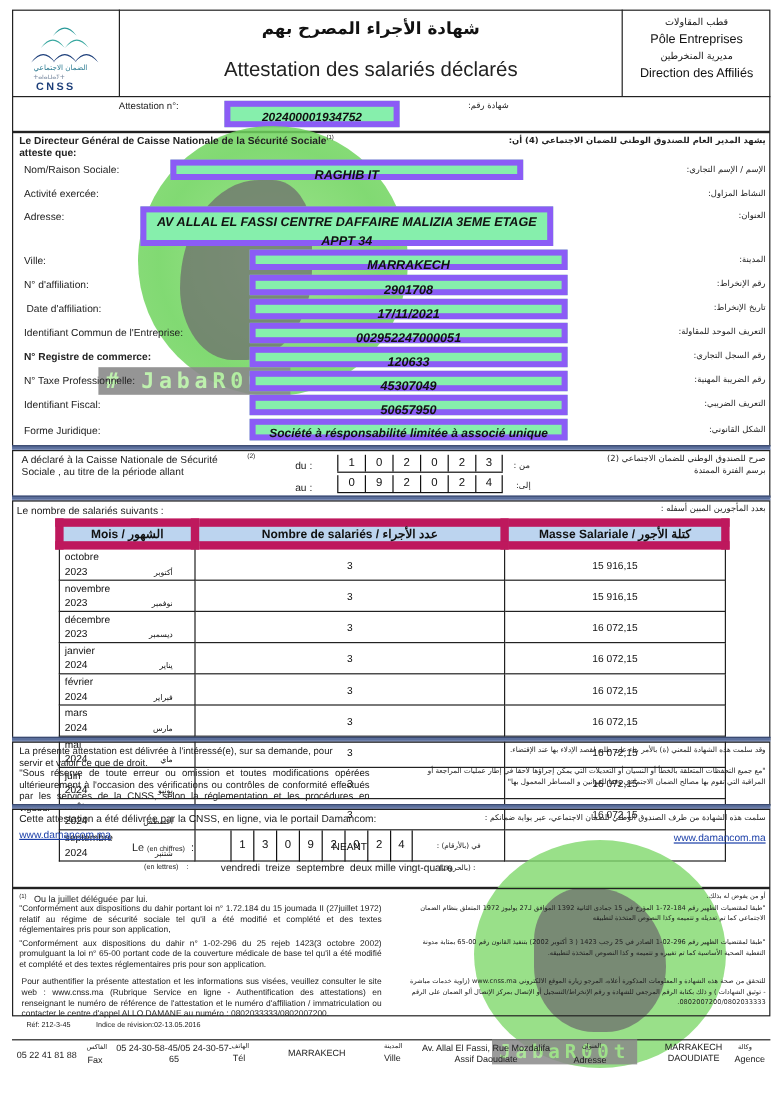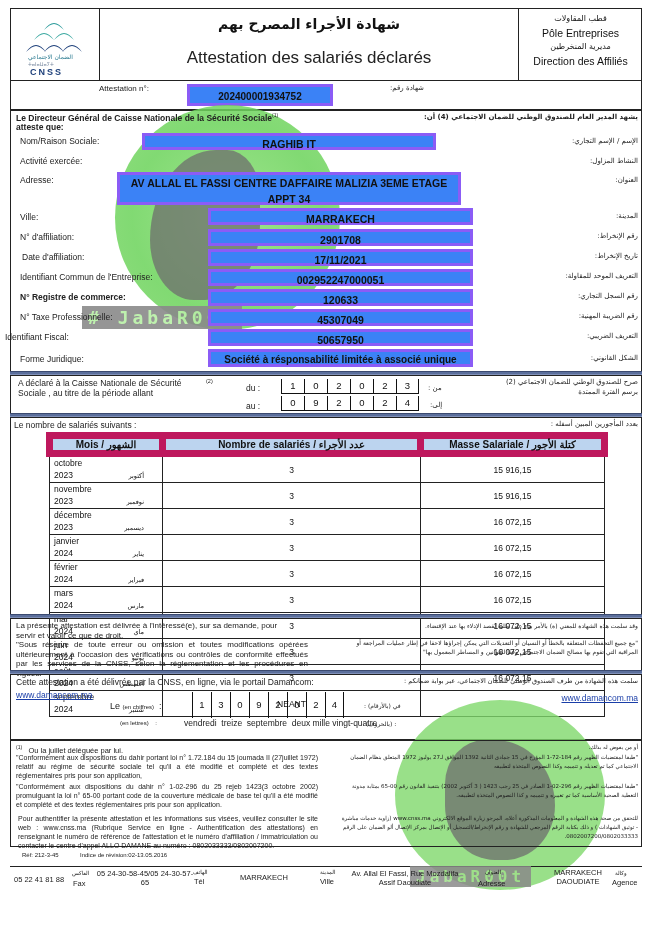--- a/index.html
+++ b/index.html
@@ -1,20 +1,20 @@
 <!DOCTYPE html>
 <html><head>
 <meta charset="utf-8">
 <style>
   * { box-sizing: border-box; margin: 0; padding: 0; }
   body { width: 652px; height: 925px; background: #ffffff; font-family: "Liberation Sans", sans-serif; color: #111; position: relative; overflow: hidden; font-size: 9px; }
   .abs { position: absolute; }
   .frame { position: absolute; border: 1px solid #222; }
   .bar { position: absolute; left: 10px; width: 632px; height: 4px; background: #5b6f9c; border-top: 1px solid #3b4a70; border-bottom: 1px solid #8090b8; }
-  .vbox { position: absolute; border: 3px solid #8b5cf6; background: #3b82f6; font-weight: bold; font-size: 10.5px; text-align: center; line-height: 16px; }
+  .vbox { position: absolute; border: 5px solid #8b5cf6; background: #86efac; font-weight: bold; font-size: 10.5px; text-align: center; line-height: 16px; font-style: italic; }
   .lbl { position: absolute; font-size: 8.5px; color: #222; white-space: nowrap; }
   .ar { position: absolute; font-family: "DejaVu Sans", sans-serif; font-size: 7px; color: #222; direction: rtl; white-space: nowrap; }
   .digits { position: absolute; display: flex; border-bottom: 1px solid #111; }
   .digits span { width: 23px; text-align: center; font-size: 9.5px; border-left: 1px solid #111; line-height: 14px; }
   .digits span:last-child { border-right: 1px solid #111; }
   table.sal { position: absolute; left: 46px; top: 432px; width: 562px; border-collapse: collapse; font-size: 8.5px; }
   table.sal th { background: #bcd4ef; border: 7px solid #be185d; font-size: 10px; height: 17px; font-weight: bold; margin-top: 38px; }
   table.sal td { border-left: 1px solid #222; border-right: 1px solid #222; border-bottom: 1px solid #222; height: 12.9px; line-height: 12px; padding: 0 4px; }
   .m1 { display:inline-block; width: 58px; }
   .m2 { display:inline-block; width: 50px; }
@@ -99,21 +99,21 @@
 <div class="ar" style="right:14px;top:272px;">التعريف الموحد للمقاولة:</div>
 
 <div class="lbl" style="left:20px;top:292px;font-weight:bold;">N° Registre de commerce:</div>
 <div class="vbox" style="left:208px;top:289px;width:265px;height:17px;">120633</div>
 <div class="ar" style="right:14px;top:292px;">رقم السجل التجاري:</div>
 
 <div class="lbl" style="left:20px;top:312px;">N° Taxe Professionnelle:</div>
 <div class="vbox" style="left:208px;top:309px;width:265px;height:17px;">45307049</div>
 <div class="ar" style="right:14px;top:312px;">رقم الضريبة المهنية:</div>
 
-<div class="lbl" style="left:5px;top:332px;">Identifiant Fiscal:</div>
+<div class="lbl" style="left:20px;top:332px;">Identifiant Fiscal:</div>
 <div class="vbox" style="left:208px;top:329px;width:265px;height:17px;">50657950</div>
 <div class="ar" style="right:14px;top:332px;">التعريف الضريبي:</div>
 
 <div class="lbl" style="left:20px;top:354px;">Forme Juridique:</div>
 <div class="vbox" style="left:208px;top:349px;width:265px;height:18px;font-size:10px;">Société à résponsabilité limitée à associé unique</div>
 <div class="ar" style="right:14px;top:354px;">الشكل القانوني:</div>
 
 <div class="bar" style="top:371px;"></div>
 
 <div class="frame" style="left:10px;top:375px;width:632px;height:40px;"></div>

